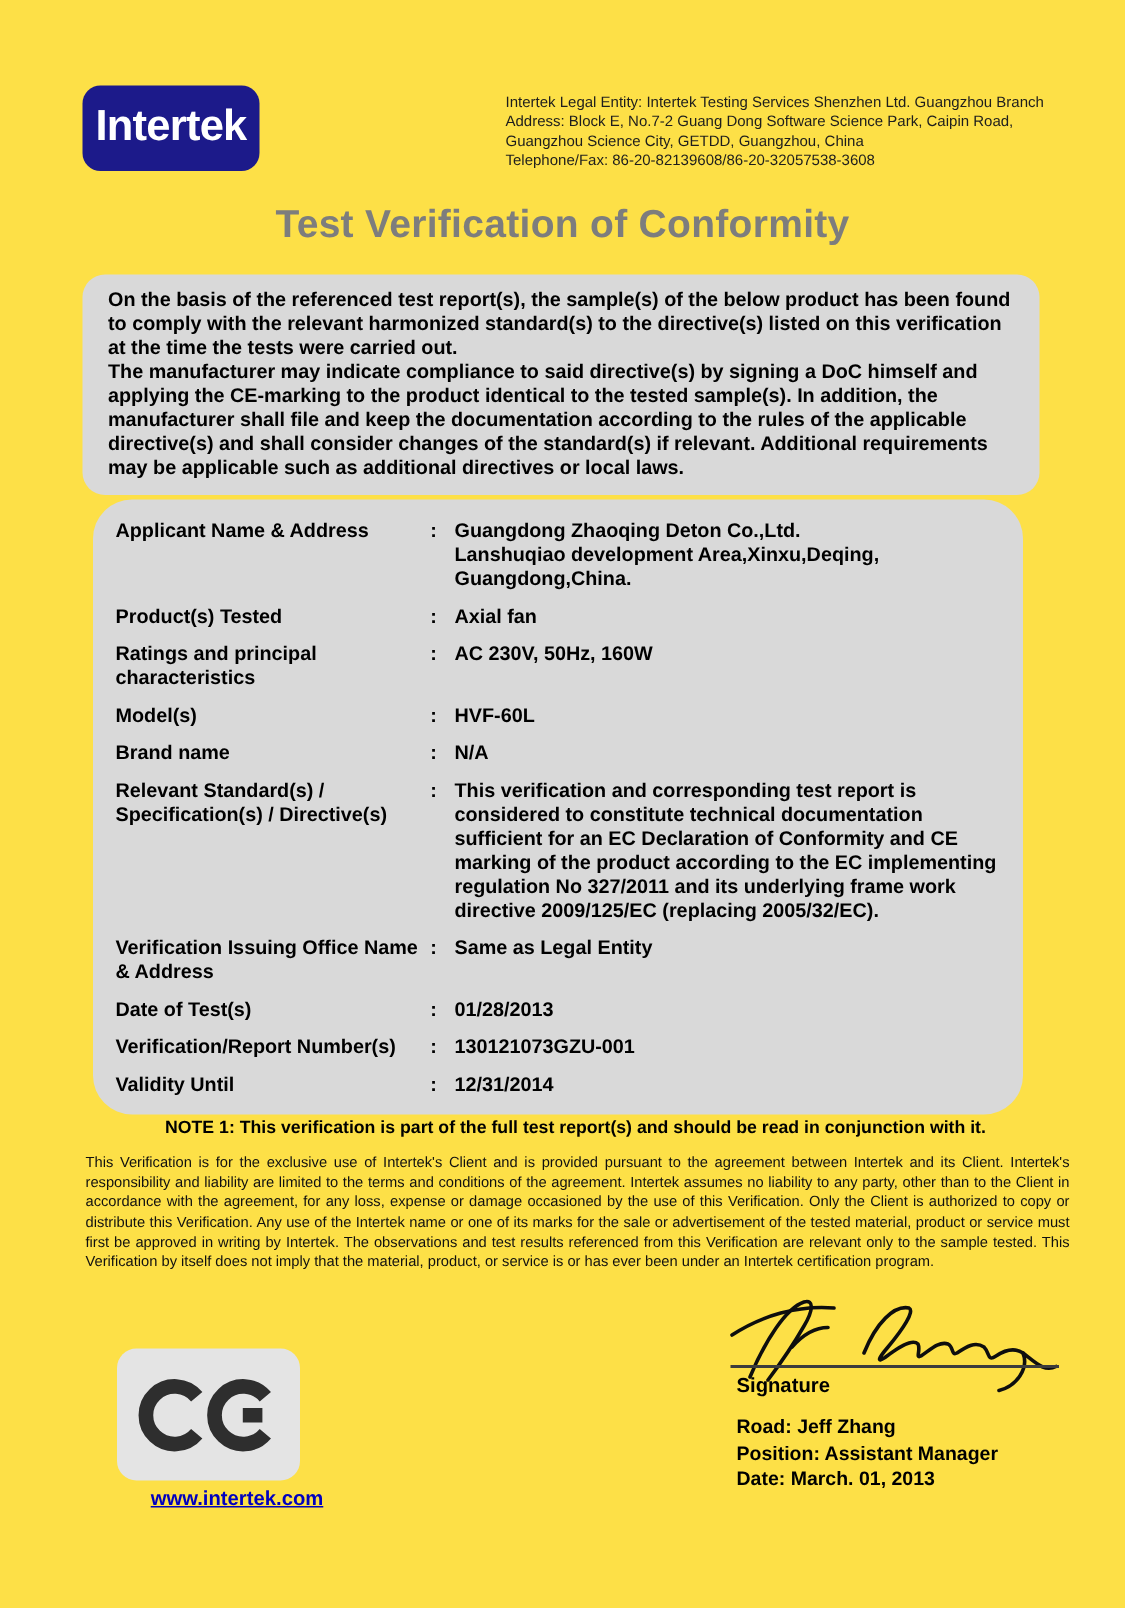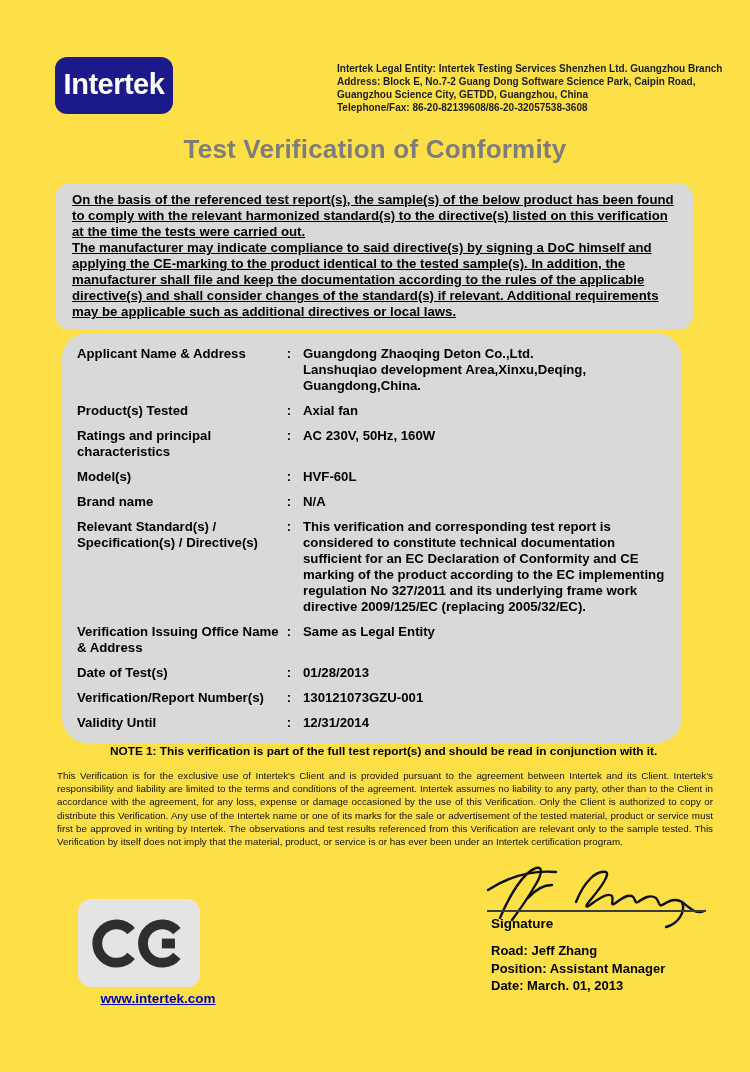--- a/index.html
+++ b/index.html
@@ -16,35 +16,35 @@
   
   .header { position: absolute; left: 55px; top: 57px; right: 45px; height: 60px; }
   .logo {
     position: absolute; left: 0; top: 0;
     width: 118px; height: 57px;
     background: #1c1a8a;
     border-radius: 12px;
     display: flex; align-items: center; justify-content: center;
   }
   .logo span { color: #ffffff; font-size: 29px; font-weight: bold; letter-spacing: -0.5px; padding-bottom: 2px; }
-  .legal { position: absolute; left: 282px; top: 5px; font-size: 10px; line-height: 13px; color: #1d1d1d; font-weight: bold; }
+  .legal { position: absolute; left: 282px; top: 5px; font-size: 10px; line-height: 13px; color: #1d1d1d; }
   .legal div { white-space: nowrap; }
 
   
   .title {
     position: absolute; top: 134px; left: 0; width: 750px;
     margin: 0; text-align: center;
     font-size: 26px; font-weight: bold; color: #7d7d7d; letter-spacing: 0.2px;
   }
 
   
   .graybox { background: #d9d9d9; box-sizing: border-box; }
   .intro {
     position: absolute; left: 55px; top: 183px; width: 638px;
-    border-radius: 15px; padding: 9px 14px 10px 17px; text-decoration: underline;
+    border-radius: 15px; padding: 9px 14px 10px 17px;
   }
   .intro p { margin: 0; font-size: 13.2px; font-weight: bold; line-height: 16px; }
 
   .details {
     position: absolute; left: 62px; top: 333px; width: 620px; min-height: 390px;
     border-radius: 26px; padding: 13px 16px 12px 15px;
   }
   .row { display: flex; margin-bottom: 9px; font-size: 13.2px; font-weight: bold; line-height: 16px; }
   .row:last-child { margin-bottom: 0; }
   .lbl { width: 207px; white-space: pre-line; }

